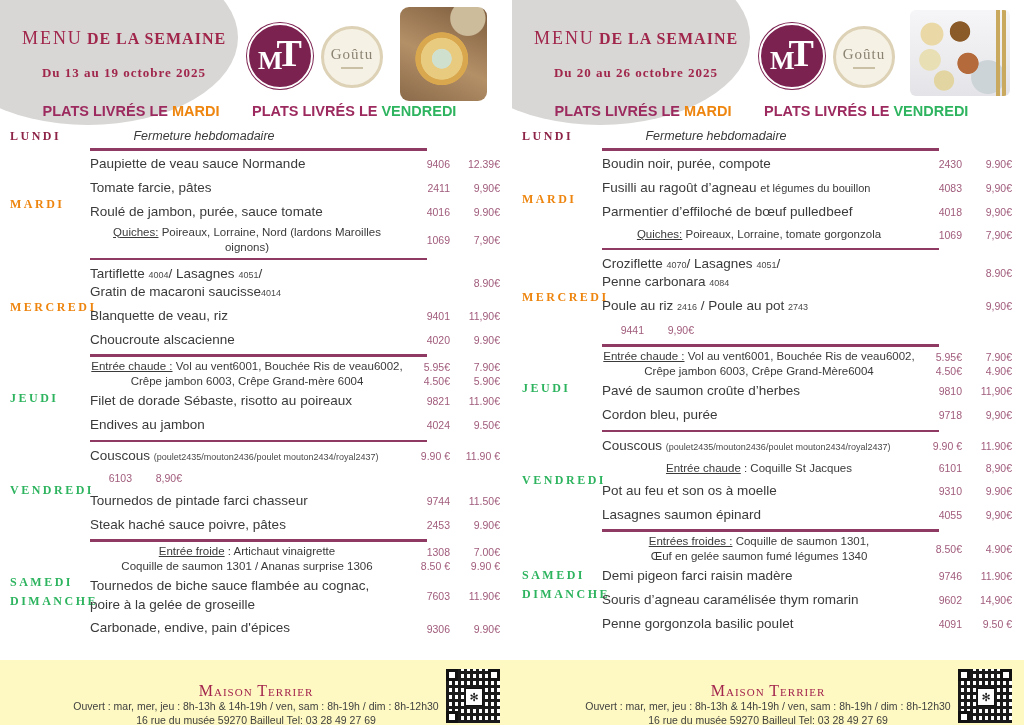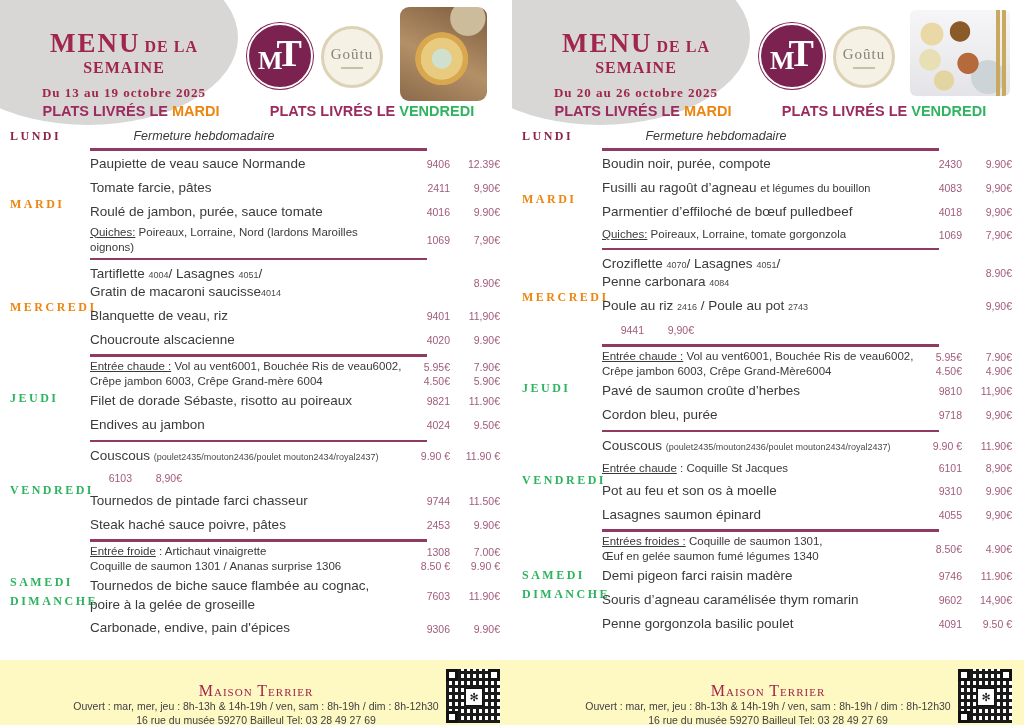--- a/index.html
+++ b/index.html
@@ -3,23 +3,23 @@
 <meta charset="utf-8">
 <style>
   html,body{margin:0;padding:0;background:#fff;}
   body{width:1024px;height:725px;overflow:hidden;font-family:"Liberation Sans",sans-serif;}
   .sheet{display:flex;width:1024px;height:725px;position:relative;background:#fff;}
   .page{width:512px;height:725px;position:relative;overflow:hidden;}
 
   
   .ellipse{position:absolute;left:-62px;top:-50px;width:300px;height:175px;border-radius:50%;background:#d8d7d5;}
   .titleblock{position:absolute;left:10px;top:28px;width:228px;text-align:center;color:#a0264c;font-family:"Liberation Serif",serif;}
-  .title-main{font-size:27px;font-weight:bold;letter-spacing:2px;margin-top:44px;}
+  .title-main{font-size:18px;font-weight:normal;letter-spacing:2px;margin-top:44px;}
   .title-rest{font-size:16px;font-weight:bold;letter-spacing:1px;}
-  .date-range{font-size:13px;font-weight:bold;letter-spacing:1px;margin-top:8px;color:#a0264c;}
+  .date-range{font-size:13px;font-weight:bold;letter-spacing:1px;margin-top:16px;color:#a0264c;}
 
   .logo-mt{position:absolute;left:247px;top:23px;width:66px;height:66px;border-radius:50%;
     background:#7c2251;border:2px solid #fff;box-shadow:0 0 0 1px #7c2251;display:flex;align-items:center;justify-content:center;
     color:#fff;font-family:"Liberation Serif",serif;box-sizing:border-box;}
   .logo-mt .m{font-size:26px;font-weight:bold;margin-top:10px;}
   .logo-mt .t{font-size:38px;font-weight:bold;margin-left:-6px;margin-top:-6px;}
   .logo-goutu{position:absolute;left:321px;top:26px;width:62px;height:62px;border-radius:50%;background:#f5f1e4;
     border:3px solid #ddd2b6;box-sizing:border-box;display:flex;flex-direction:column;align-items:center;justify-content:center;
     color:#8b8372;font-family:"Liberation Serif",serif;}
   .logo-goutu .g{font-size:15px;letter-spacing:1px;}
@@ -37,35 +37,35 @@
       radial-gradient(circle at 22% 28%, #ead9a6 0 11%, transparent 12%),
       radial-gradient(circle at 20% 58%, #e9dfb4 0 11%, transparent 12%),
       radial-gradient(circle at 34% 82%, #e3d5a2 0 10%, transparent 11%),
       radial-gradient(circle at 50% 25%, #8a5a28 0 12%, transparent 13%),
       radial-gradient(circle at 58% 62%, #b46a3a 0 13%, transparent 14%),
       radial-gradient(circle at 78% 78%, #cdd4d8 0 16%, transparent 17%),
       linear-gradient(#f6f6f8,#e4e4e8);}
 
   .headings{position:absolute;top:103px;left:0;width:512px;font-weight:bold;font-size:14.5px;color:#9c2a5e;}
   .heading-mardi{position:absolute;left:22px;width:218px;text-align:center;}
-  .heading-vendredi{position:absolute;left:252px;width:240px;text-align:center;}
+  .heading-vendredi{position:absolute;left:252px;width:240px;}
   .day-orange{color:#ed850f;} .day-green{color:#2eb45f;}
 
   
   .menu{position:absolute;top:126px;left:10px;width:490px;}
   .section{display:flex;align-items:center;}
   .day{width:80px;flex:0 0 80px;font-family:"Liberation Serif",serif;font-weight:bold;
        font-size:12px;letter-spacing:2.5px;white-space:nowrap;line-height:1.55;}
   .day.maroon{color:#8d2347;} .day.orange{color:#ed850f;} .day.green{color:#2eb45f;}
   .rows{flex:1;display:flex;flex-direction:column;min-width:0;}
   .row{display:flex;align-items:center;min-height:24px;}
   .name{flex:1;font-size:13.5px;color:#3a3a3a;padding-right:4px;line-height:1.35;}
   .name .sub{font-size:9px;color:#4a4a4a;}
   .name .mid{font-size:11px;color:#3a3a3a;margin-top:26px;}
-  .row.sm .name{font-size:11.5px;}
+  .row.sm .name{font-size:11.5px;text-align:center;}
   .row.sm{min-height:21px;}
   .row.twoline{min-height:42px;}
   .row.sm.twoline{min-height:30px;}
   .row.ctr{min-height:20px;}
   .row.ctr .name{text-align:center;font-size:12.5px;padding-right:90px;font-style:italic;}
   .u{text-decoration:underline;}
   .codecol{width:42px;flex:0 0 42px;text-align:right;font-size:10.5px;color:#a15c7c;line-height:1.35;}
   .pricecol{width:50px;flex:0 0 50px;text-align:right;font-size:10.5px;color:#a15c7c;line-height:1.35;}
   .rule{height:2.5px;background:#8e3a63;margin:2px 73px 2px 80px;}
 

